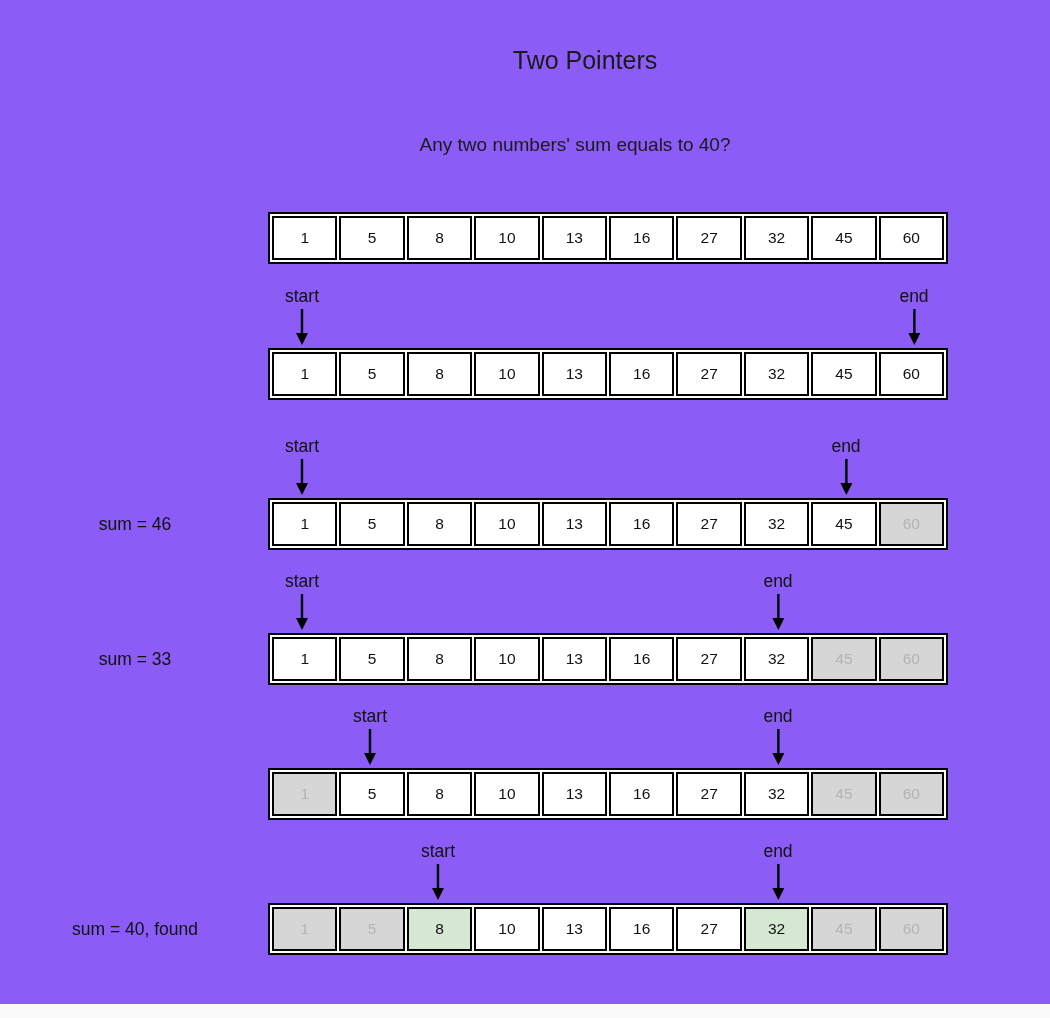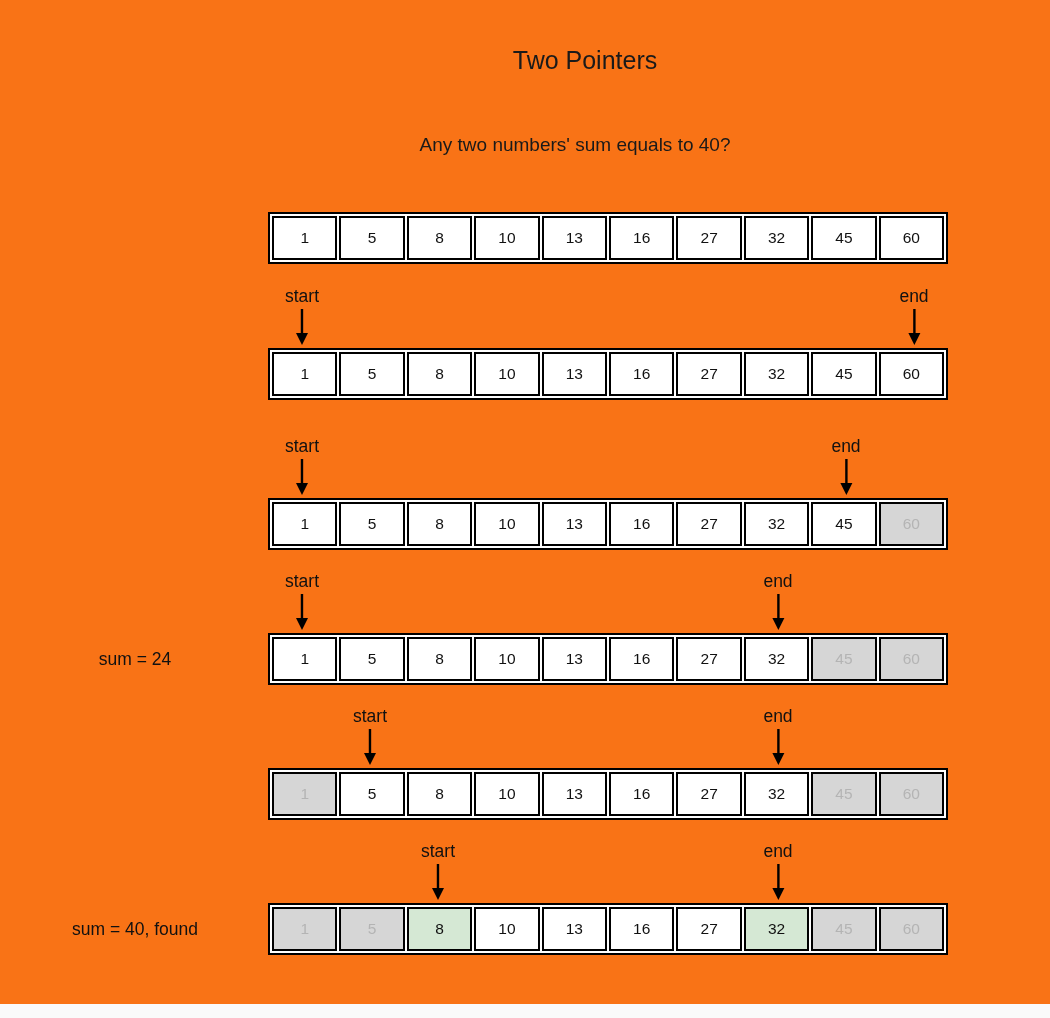--- a/index.html
+++ b/index.html
@@ -1,20 +1,20 @@
 <!DOCTYPE html>
 <html><head>
 <meta charset="utf-8">
 <style>
   html, body { margin: 0; padding: 0; background: #ffffff; }
   .canvas {
     position: relative;
     width: 1050px;
     height: 1018px;
-    background: #f97316;
+    background: #8b5cf6;
     overflow: hidden;
     font-family: "Liberation Sans", sans-serif;
     color: #111111;
   }
   .title {
     position: absolute;
     top: 46px;
     left: 585px;
     transform: translateX(-50%);
     font-size: 25px;
@@ -148,20 +148,21 @@
       <div class="cell">13</div>
       <div class="cell">16</div>
       <div class="cell">27</div>
       <div class="cell">32</div>
       <div class="cell">45</div>
       <div class="cell">60</div>
     </div>
   </div>
 
   <div class="row" style="top:498px">
+    <div class="row-label">sum = 46</div>
     <div class="pointer" style="left: 302px;">
       <span class="ptr-label">start</span>
       <svg class="arrow-svg" width="16" height="36" viewBox="0 0 16 36">
           <line x1="8" y1="0" x2="8" y2="25" stroke="#000" stroke-width="2.4"></line>
           <polygon points="2,24 14,24 8,36" fill="#000"></polygon>
         </svg>
     </div>
     <div class="pointer" style="left: 846px;">
       <span class="ptr-label">end</span>
       <svg class="arrow-svg" width="16" height="36" viewBox="0 0 16 36">
@@ -177,21 +178,21 @@
       <div class="cell">13</div>
       <div class="cell">16</div>
       <div class="cell">27</div>
       <div class="cell">32</div>
       <div class="cell">45</div>
       <div class="cell gray">60</div>
     </div>
   </div>
 
   <div class="row" style="top:633px">
-    <div class="row-label">sum = 24</div>
+    <div class="row-label">sum = 33</div>
     <div class="pointer" style="left: 302px;">
       <span class="ptr-label">start</span>
       <svg class="arrow-svg" width="16" height="36" viewBox="0 0 16 36">
           <line x1="8" y1="0" x2="8" y2="25" stroke="#000" stroke-width="2.4"></line>
           <polygon points="2,24 14,24 8,36" fill="#000"></polygon>
         </svg>
     </div>
     <div class="pointer" style="left: 778px;">
       <span class="ptr-label">end</span>
       <svg class="arrow-svg" width="16" height="36" viewBox="0 0 16 36">

